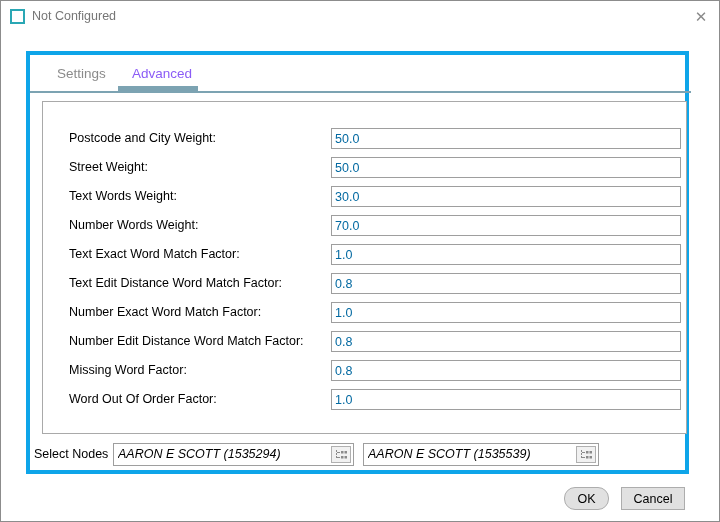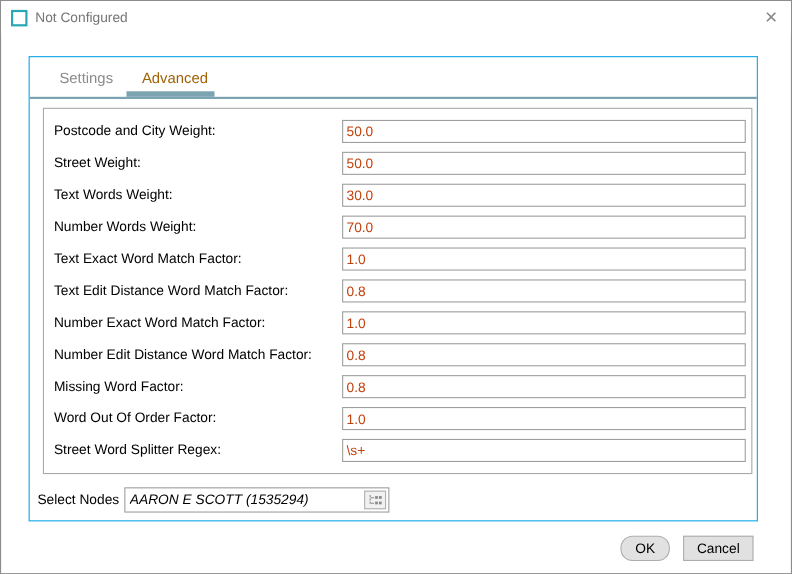--- a/index.html
+++ b/index.html
@@ -6,32 +6,32 @@
   body{width:720px;height:522px;position:relative;font-family:"Liberation Sans",sans-serif;font-size:12px;color:#000;}
   .dialog{position:absolute;left:0;top:0;width:720px;height:522px;box-sizing:border-box;background:#ffffff;border:1px solid #8c8c8c;}
 
   
   .titlebar{position:absolute;left:0;top:0;right:0;height:30px;background:#ffffff;}
   .title-icon{position:absolute;left:9px;top:8px;width:11px;height:11px;border:2px solid #2aa7b4;background:#ffffff;}
   .title-text{position:absolute;left:31px;top:8px;color:#767676;font-size:12.5px;white-space:nowrap;}
   .close-btn{position:absolute;right:9px;top:7px;width:18px;height:18px;color:#8a8a8a;font-size:15px;line-height:17px;text-align:center;cursor:pointer;}
 
   
-  .tabctrl{position:absolute;left:25px;top:50px;width:663px;height:423px;box-sizing:border-box;border:1px solid #0ea5e9;background:#ffffff;}
+  .tabctrl{position:absolute;left:25px;top:50px;width:663px;height:423px;box-sizing:border-box;border:4px solid #0ea5e9;background:#ffffff;}
   .tab{position:absolute;top:11px;font-size:13.5px;white-space:nowrap;cursor:pointer;}
   .tab-settings{left:27px;color:#8b8b8b;}
-  .tab-advanced{left:102px;color:#a16207;}
+  .tab-advanced{left:102px;color:#8b5cf6;}
   .tab-indicator{position:absolute;left:88px;top:31px;width:80px;height:5px;}
   .tab-separator{position:absolute;left:0px;top:36px;width:661px;height:2px;}
 
   
   .groupbox{position:absolute;left:12px;top:46px;width:645px;height:333px;box-sizing:border-box;border:1px solid #a9a9a9;background:#ffffff;}
-  .frow{position:absolute;left:9px;right:5px;height:21px;}
+  .frow{position:absolute;left:26px;right:5px;height:21px;margin-top:16px;}
   .frow .flabel{position:absolute;left:0;top:0;line-height:21px;font-size:12.5px;color:#000;white-space:nowrap;}
-  .frow input{position:absolute;left:262px;right:0;top:0;height:21px;box-sizing:border-box;border:1px solid #9e9e9e;background:#ffffff;font-family:"Liberation Sans",sans-serif;font-size:12.5px;padding:0 3px;color:#c2410c;outline:none;}
+  .frow input{position:absolute;left:262px;right:0;top:0;height:21px;box-sizing:border-box;border:1px solid #9e9e9e;background:#ffffff;font-family:"Liberation Sans",sans-serif;font-size:12.5px;padding:0 3px;color:#0369a1;outline:none;}
 
   
   .sn-label{position:absolute;left:33px;top:442px;height:23px;line-height:23px;font-size:12.5px;white-space:nowrap;}
   .combo{position:absolute;top:442px;height:23px;box-sizing:border-box;border:1px solid #9e9e9e;background:#ffffff;cursor:pointer;font-style:italic;}
   .combo1{left:112px;width:241px;}
   .combo2{left:362px;width:236px;}
   .combo .combo-text{position:absolute;left:4px;top:0;right:26px;line-height:21px;font-size:12.5px;white-space:nowrap;overflow:hidden;}
   .tree-btn{position:absolute;right:2px;top:2px;width:20px;height:17px;box-sizing:border-box;border:1px solid #b0b0b0;background:#f1f1f1;cursor:pointer;}
   .tree-btn svg{position:absolute;left:3px;top:2px;}
 
@@ -92,42 +92,52 @@
         <input type="text" value="0.8" style="">
       </div>
       <div class="frow" style="top:242px">
         <span class="flabel">Missing Word Factor:</span>
         <input type="text" value="0.8" style="">
       </div>
       <div class="frow" style="top:271px">
         <span class="flabel">Word Out Of Order Factor:</span>
         <input type="text" value="1.0" style="">
       </div>
-      <div class="frow" style="top:300px">
-        <span class="flabel">Street Word Splitter Regex:</span>
-        <input type="text" value="\s+" style="">
-      </div>
     </div>
   </div>
 
   <div class="sn-label">Select Nodes</div>
 
   <div class="combo combo1">
     <span class="combo-text">AARON E SCOTT (1535294)</span>
     <span class="tree-btn">
       <svg width="13" height="12" viewBox="0 0 13 12">
         <line x1="1.5" y1="1" x2="1.5" y2="10" stroke="#8a8a8a" stroke-width="1" stroke-dasharray="2,1"></line>
         <line x1="2" y1="3.5" x2="5" y2="3.5" stroke="#8a8a8a" stroke-width="1"></line>
         <rect x="6" y="2" width="2.5" height="2.5" fill="#8a8a8a"></rect>
         <rect x="9.5" y="2" width="2.5" height="2.5" fill="#8a8a8a"></rect>
         <line x1="2" y1="8.5" x2="5" y2="8.5" stroke="#8a8a8a" stroke-width="1"></line>
         <rect x="6" y="7" width="2.5" height="2.5" fill="#8a8a8a"></rect>
         <rect x="9.5" y="7" width="2.5" height="2.5" fill="#8a8a8a"></rect>
       </svg>
     </span>
   </div>
 
+  <div class="combo combo2">
+    <span class="combo-text">AARON E SCOTT (1535539)</span>
+    <span class="tree-btn">
+      <svg width="13" height="12" viewBox="0 0 13 12">
+        <line x1="1.5" y1="1" x2="1.5" y2="10" stroke="#8a8a8a" stroke-width="1" stroke-dasharray="2,1"></line>
+        <line x1="2" y1="3.5" x2="5" y2="3.5" stroke="#8a8a8a" stroke-width="1"></line>
+        <rect x="6" y="2" width="2.5" height="2.5" fill="#8a8a8a"></rect>
+        <rect x="9.5" y="2" width="2.5" height="2.5" fill="#8a8a8a"></rect>
+        <line x1="2" y1="8.5" x2="5" y2="8.5" stroke="#8a8a8a" stroke-width="1"></line>
+        <rect x="6" y="7" width="2.5" height="2.5" fill="#8a8a8a"></rect>
+        <rect x="9.5" y="7" width="2.5" height="2.5" fill="#8a8a8a"></rect>
+      </svg>
+    </span>
+  </div>
 
 
   <button class="btn btn-ok">OK</button>
   <button class="btn btn-cancel">Cancel</button>
 
 </div>
 
 </body></html>

